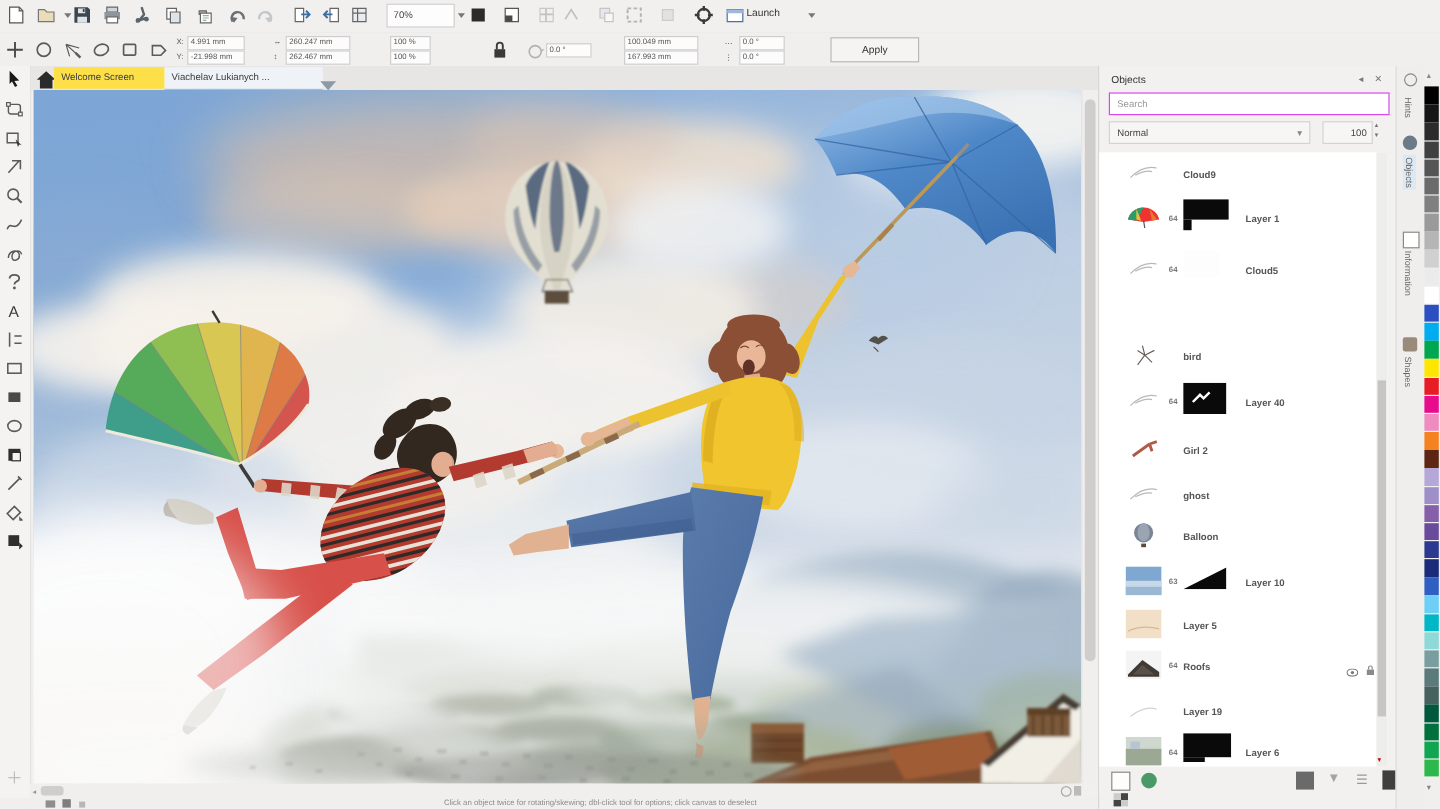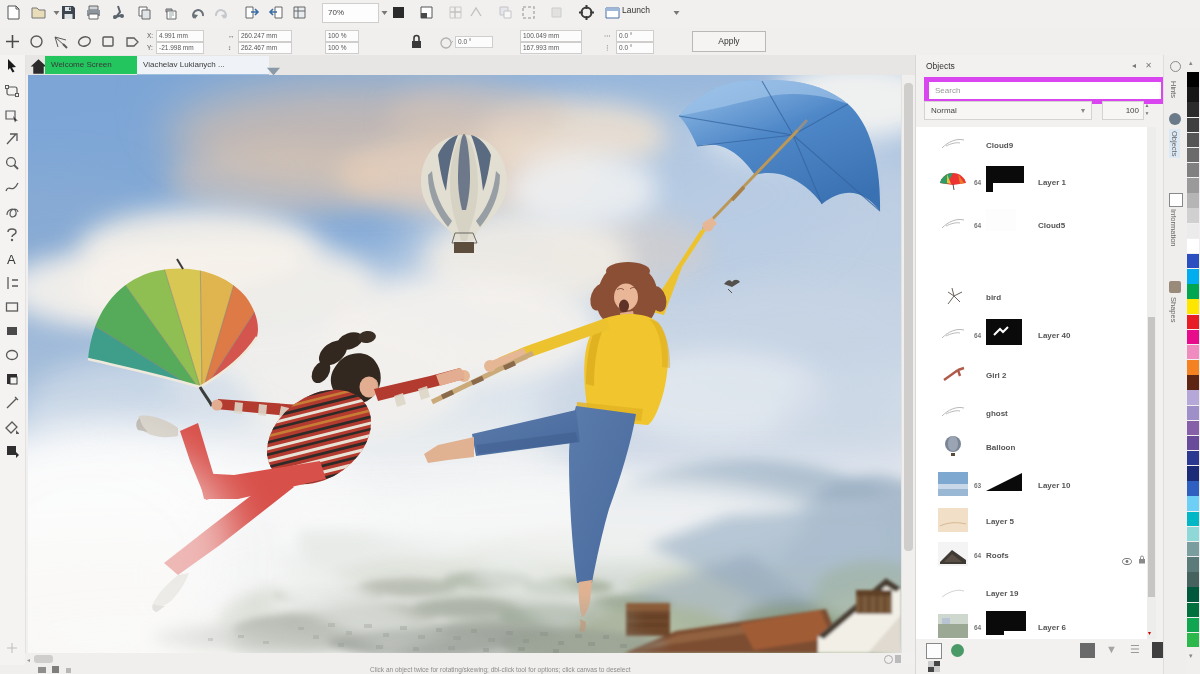--- a/index.html
+++ b/index.html
@@ -25,21 +25,21 @@
 .tool svg{width:16px;height:16px;display:block;}
 
 #vscroll{left:901px;top:75px;width:13px;height:578px;background:#f0efee;border-left:1px solid #e3e2e1;}
 #vthumb{position:absolute;left:2px;top:8px;width:9px;height:468px;background:#cfcecd;border-radius:4px;}
 #hscroll{left:25px;top:653px;width:876px;height:12px;background:#f0efee;}
 #hthumb{position:absolute;left:9px;top:2px;width:19px;height:8px;background:#cfcecd;border-radius:3px;}
 #statusbar{left:0;top:665px;width:1200px;height:9px;background:#f0efee;font-size:6.5px;color:#8c8b8a;}
 
 #panel{left:915px;top:55px;width:248px;height:619px;background:#f2f1f0;border-left:1px solid #d8d7d6;}
 #ptitle{position:absolute;left:10px;top:6px;font-size:8.5px;color:#333;}
-#psearch{position:absolute;left:8px;top:22px;width:226px;height:17px;background:#fff;border:5px solid #d946ef;font-size:8px;color:#999;line-height:17px;padding-left:6px;}
+#psearch{position:absolute;left:8px;top:22px;width:226px;height:17px;background:#fff;border:1px solid #d946ef;font-size:8px;color:#999;line-height:17px;padding-left:6px;}
 #pblend{position:absolute;left:8px;top:46px;width:160px;height:17px;background:#f7f6f5;border:1px solid #d4d3d2;font-size:8px;color:#444;line-height:17px;padding-left:6px;}
 #popac{position:absolute;left:186px;top:46px;width:36px;height:17px;background:#f7f6f5;border:1px solid #d4d3d2;font-size:8px;color:#444;line-height:17px;text-align:right;padding-right:4px;}
 #plist{position:absolute;left:0px;top:72px;width:240px;height:512px;background:#ffffff;}
 .lrow{position:absolute;left:0;width:240px;height:37px;font-weight:bold;}
 .lthumb{position:absolute;top:5px;height:24px;}
 .lname{position:absolute;font-size:8px;color:#555;top:14px;}
 .lnum{position:absolute;font-size:6.5px;color:#777;top:15px;}
 #pbottom{position:absolute;left:0;top:584px;width:248px;height:24px;background:#f2f1f0;}
 
 #dockstrip{left:1163px;top:55px;width:23px;height:619px;background:#efeeed;border-left:1px solid #ddd;}
@@ -261,21 +261,21 @@
   <div class="field" style="left:616px;top:15px;width:34px;height:10px">0.0 °</div>
   <div id="apply" class="abs">Apply</div>
 </div>
 
 <div id="tabbar" class="abs">
   <div class="ico" style="left:5px;top:3px;width:12px;height:12px">
         <svg viewBox="0 0 13 13">
           <path d="M6.5 1L0.5 6.5h2V12h8V6.5h2z" fill="#2b2b2b"></path>
         </svg>
       </div>
-  <div class="tab" style="left:20px;background:#22c55e;width:88px;">Welcome Screen</div>
+  <div class="tab" style="left:20px;background:#fde047;width:88px;">Welcome Screen</div>
   <div class="tab" style="left:112px;background:#eff3f7;width:118px;border-bottom:1px solid #9ec0de;">Viachelav Lukianych ...</div>
   <div class="ico" style="left:240px;top:7px;width:7px;height:7px">
         <svg viewBox="0 0 9 9">
           <path d="M1 3l3.5 4L8 3z" fill="#8a9aa8"></path>
         </svg>
       </div>
 </div>
 
 <div id="toolbox" class="abs">
   <div class="tool" style="top:3px">

